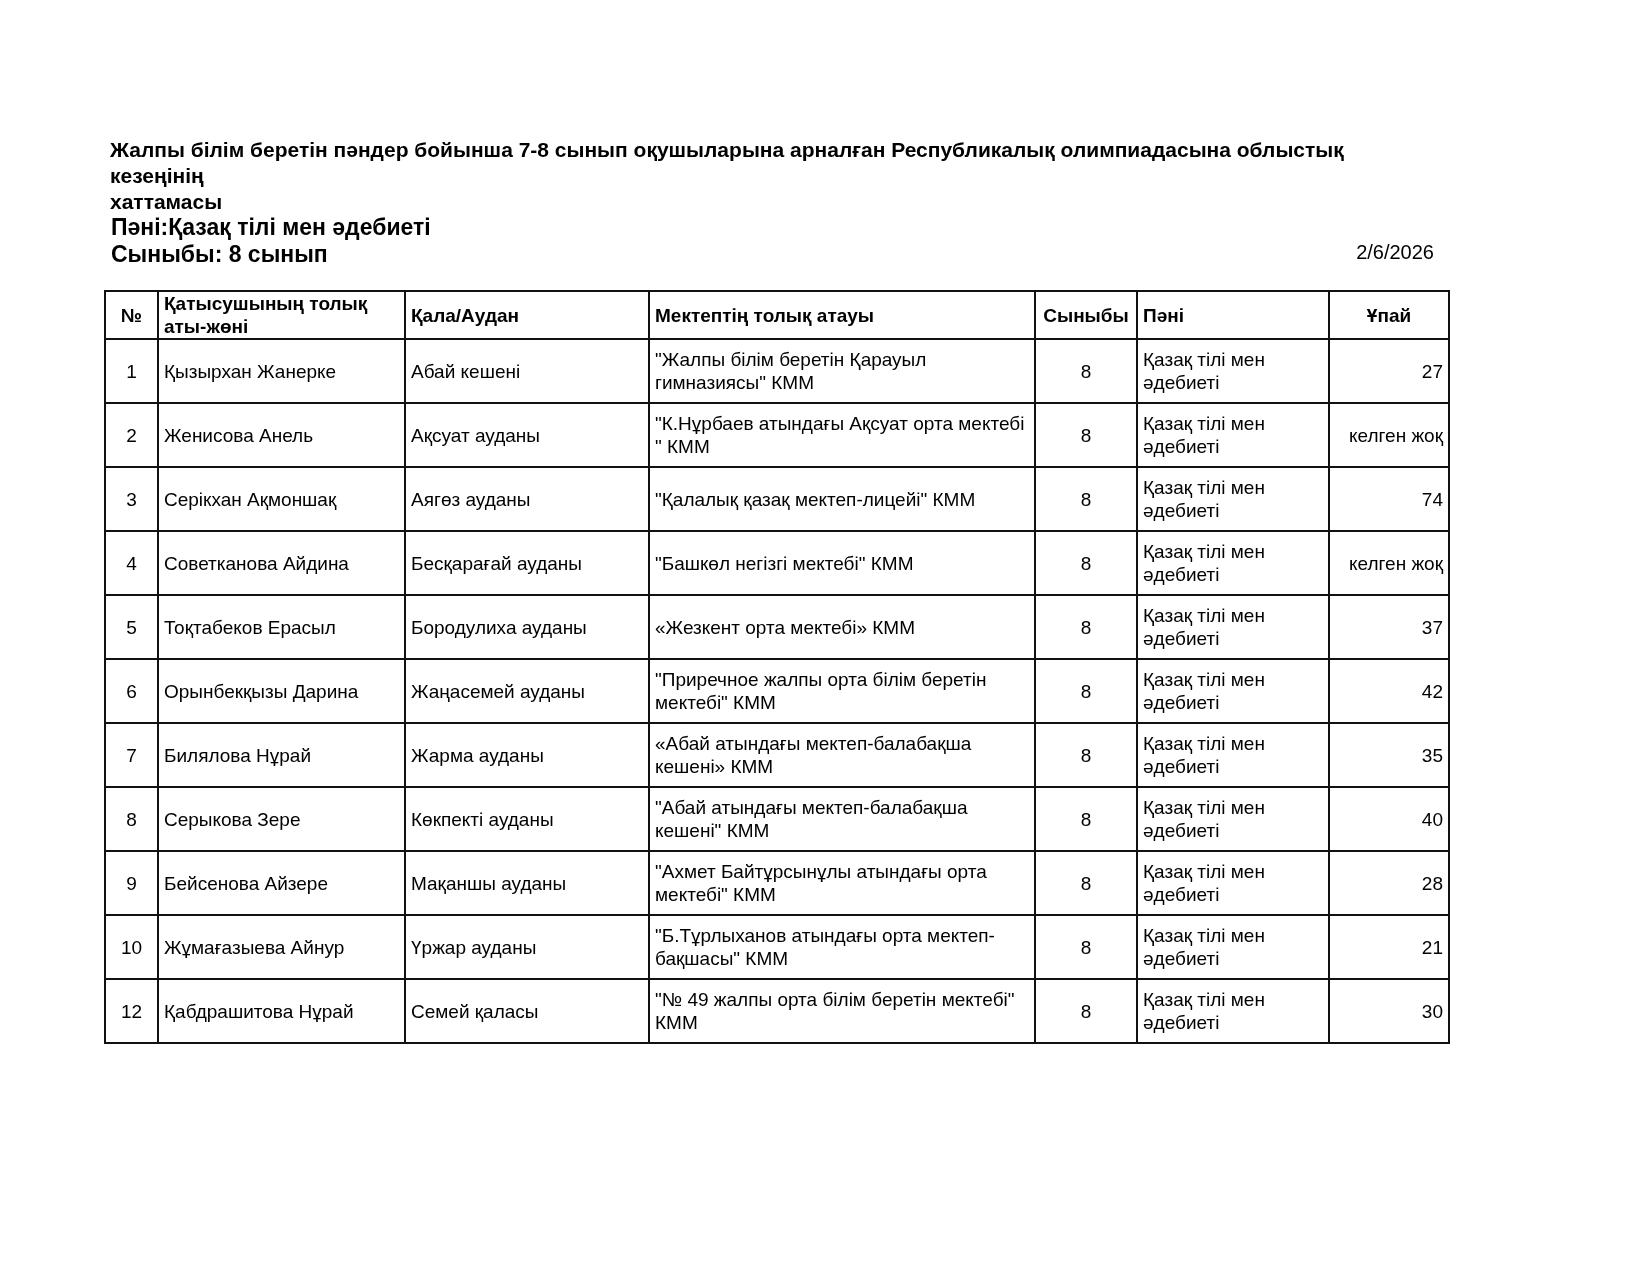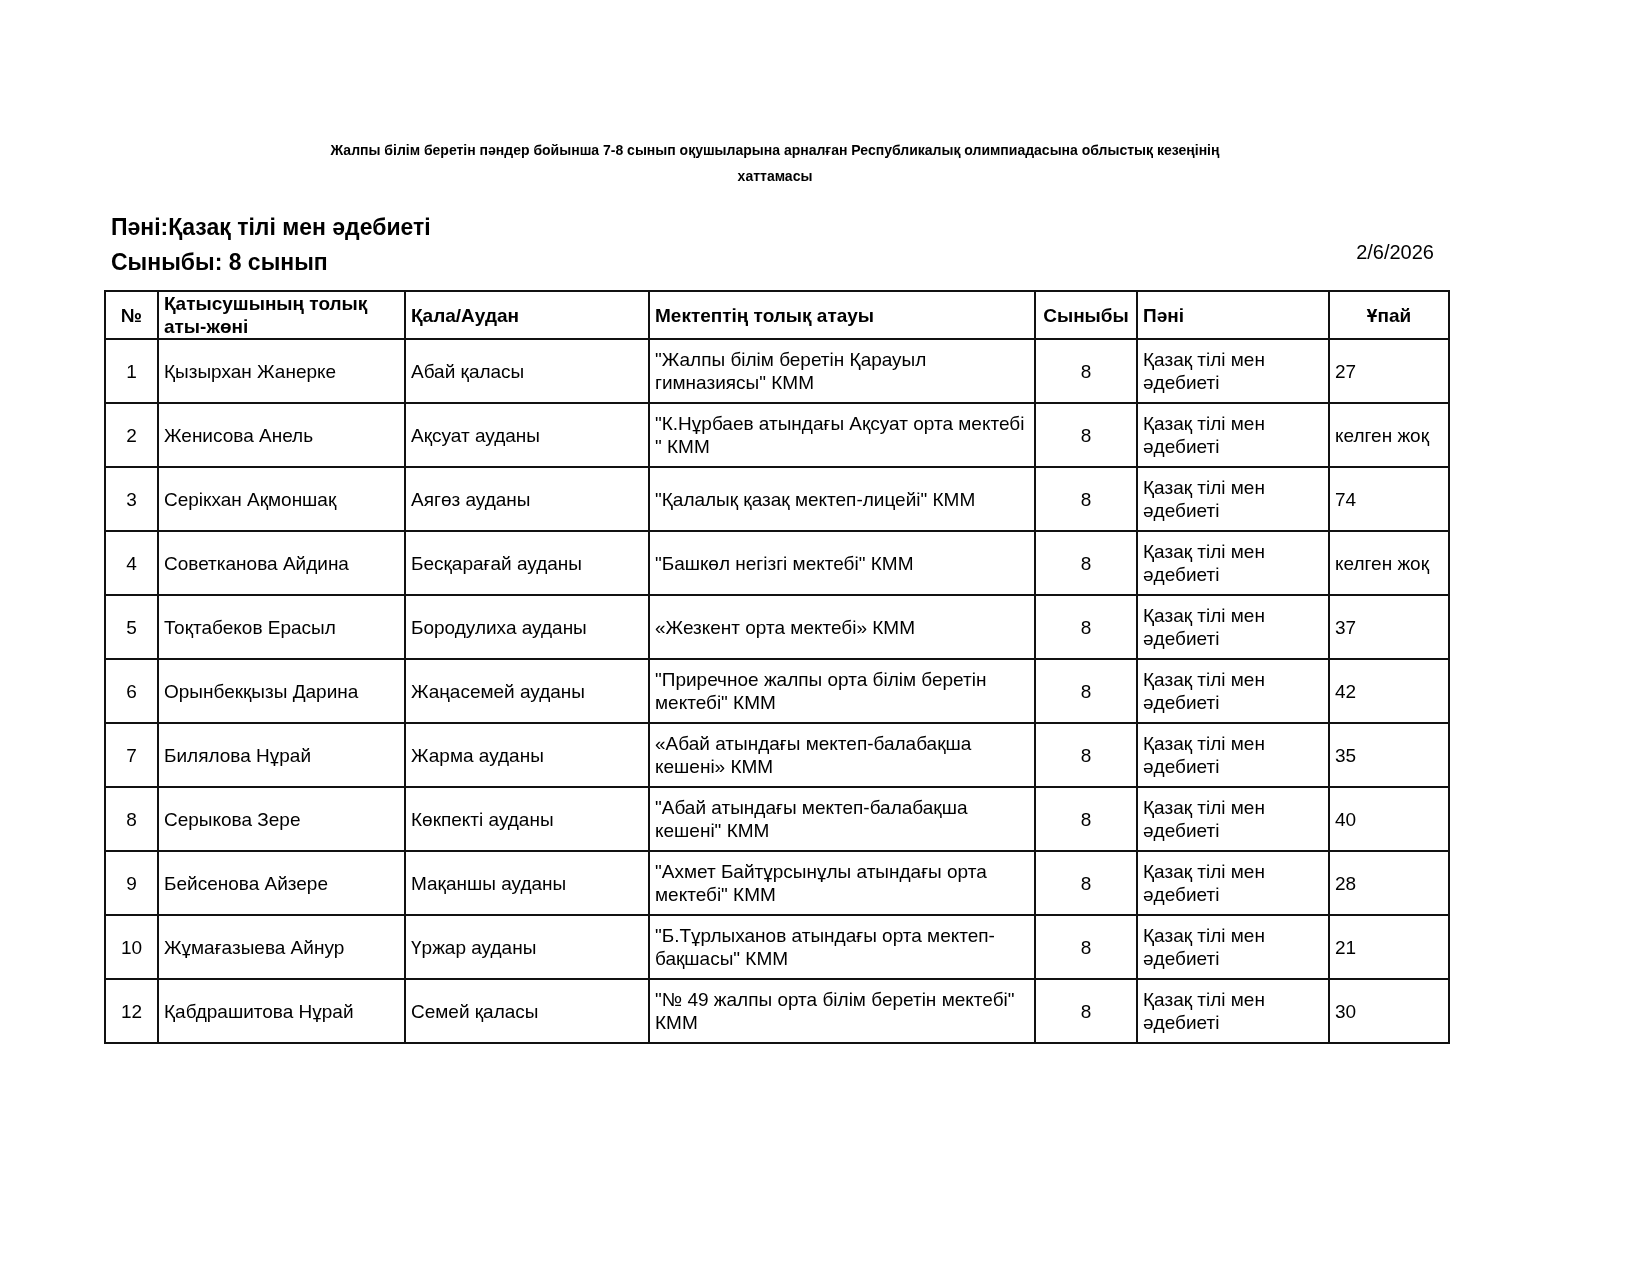--- a/index.html
+++ b/index.html
@@ -1,35 +1,35 @@
 <!DOCTYPE html>
 <html><head>
 <meta charset="utf-8">
 <style>
   html, body { margin: 0; padding: 0; background: #ffffff; }
   body { width: 1650px; height: 1275px; position: relative; overflow: hidden;
          font-family: "Liberation Sans", sans-serif; color: #000; }
   .title { position: absolute; left: 110px; width: 1330px; top: 137px;
-           text-align: center; font-weight: bold; font-size: 14px; line-height: 26px; }
+           text-align: left; font-weight: bold; font-size: 21px; line-height: 26px; }
   .meta { position: absolute; left: 111px; font-weight: bold; font-size: 23px; }
   .meta.subject { top: 214px; }
-  .meta.grade { top: 241px; margin-top: 8px; }
+  .meta.grade { top: 241px; }
   .date { position: absolute; right: 216px; top: 241px; font-weight: normal; font-size: 20px; }
   table { position: absolute; left: 104px; top: 290px; border-collapse: collapse;
           font-size: 19px; table-layout: fixed; }
   td, th { border: 2px solid #111; padding: 0 5px; vertical-align: middle; line-height: 23px; }
   th { font-weight: bold; text-align: left; height: 44px; }
   td { height: 62px; }
   .c-num { width: 41px; text-align: center; }
   .c-name { width: 235px; }
   .c-city { width: 232px; margin-left: 20px; }
   .c-school { width: 374px; }
   .c-grade { width: 90px; text-align: center; }
   .c-subj { width: 180px; }
-  .c-score { width: 108px; text-align: left; }
+  .c-score { width: 108px; text-align: right; }
   th.c-num, th.c-grade, th.c-score { text-align: center; }
 </style>
 </head>
 <body>
 
 <div class="title">
   <div>Жалпы білім беретін пәндер бойынша 7-8 сынып оқушыларына арналған Республикалық олимпиадасына облыстық кезеңінің</div>
   <div>хаттамасы</div>
 </div>
 <div class="meta subject">Пәні:Қазақ тілі мен әдебиеті</div>
@@ -45,21 +45,21 @@
       <th class="c-school">Мектептің толық атауы</th>
       <th class="c-grade">Сыныбы</th>
       <th class="c-subj">Пәні</th>
       <th class="c-score">Ұпай</th>
     </tr>
   </thead>
   <tbody id="rows">
       <tr>
         <td class="c-num">1</td>
         <td class="c-name">Қызырхан Жанерке</td>
-        <td class="c-city">Абай қаласы</td>
+        <td class="c-city">Абай кешені</td>
         <td class="c-school">"Жалпы білім беретін Қарауыл гимназиясы" КММ</td>
         <td class="c-grade">8</td>
         <td class="c-subj">Қазақ тілі мен әдебиеті</td>
         <td class="c-score">27</td>
       </tr>
       <tr>
         <td class="c-num">2</td>
         <td class="c-name">Женисова Анель</td>
         <td class="c-city">Ақсуат ауданы</td>
         <td class="c-school">"К.Нұрбаев атындағы Ақсуат орта мектебі " КММ</td>

